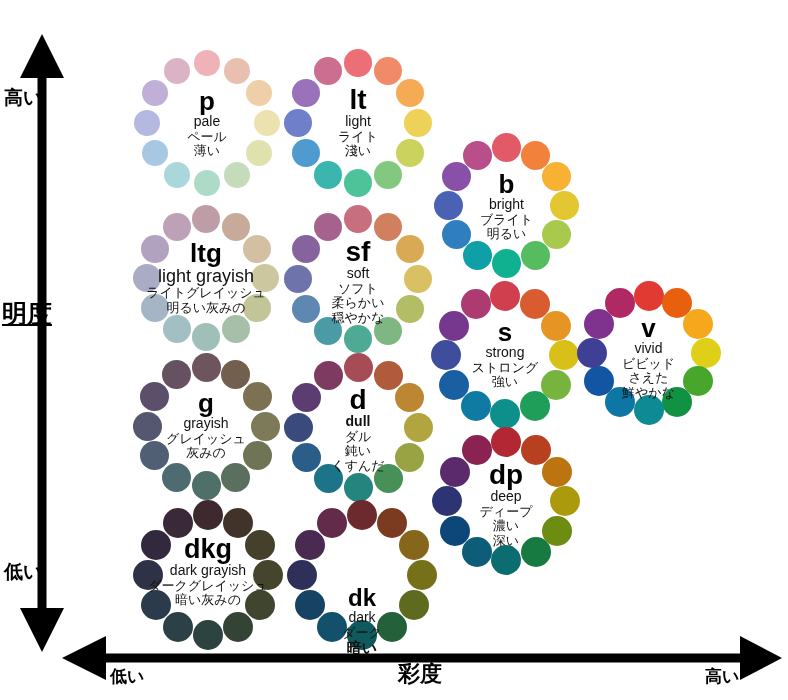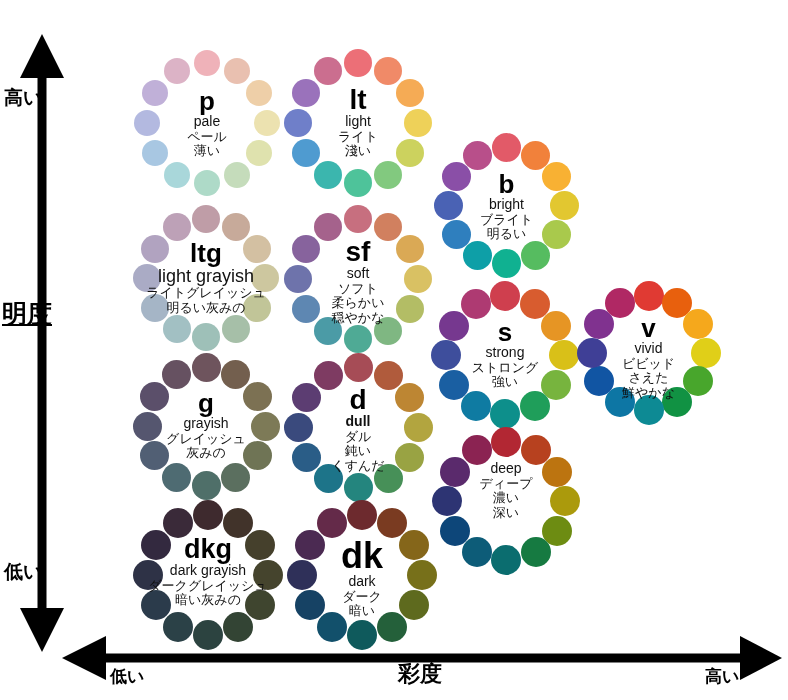--- a/index.html
+++ b/index.html
@@ -296,20 +296,21 @@
           <div class="dot" style="width: 30px; height: 30px; background: rgb(109, 140, 18); left: 110.095px; top: 88.5px;"></div>
           <div class="dot" style="width: 30px; height: 30px; background: rgb(22, 122, 65); left: 88.5px; top: 110.095px;"></div>
           <div class="dot" style="width: 30px; height: 30px; background: rgb(11, 109, 111); left: 59px; top: 118px;"></div>
           <div class="dot" style="width: 30px; height: 30px; background: rgb(13, 92, 120); left: 29.5px; top: 110.095px;"></div>
           <div class="dot" style="width: 30px; height: 30px; background: rgb(13, 70, 121); left: 7.9045px; top: 88.5px;"></div>
           <div class="dot" style="width: 30px; height: 30px; background: rgb(45, 52, 115); left: 0px; top: 59px;"></div>
           <div class="dot" style="width: 30px; height: 30px; background: rgb(90, 42, 108); left: 7.9045px; top: 29.5px;"></div>
           <div class="dot" style="width: 30px; height: 30px; background: rgb(139, 35, 82); left: 29.5px; top: 7.9045px;"></div>
         </div>
         <div class="tone-text" style="top: 34px;">
+          <div class="tone-abbr" style="font-size: 28px;">dp</div>
           <div class="tone-en" style="font-size: 14px;">deep</div>
           <div class="tone-kana" style="font-size: 13px;">ディープ</div>
           <div class="tone-ja" style="font-size: 13px;">濃い</div>
           <div class="tone-ja" style="font-size: 13px;">深い</div>
         </div>
       </div>
       <div class="tone-group" style="left: 133px; top: 500px; width: 150px; height: 150px;">
         <div class="tone-ring" style="width: 150px; height: 150px;">
           <div class="dot" style="width: 30px; height: 30px; background: rgb(62, 42, 46); left: 60px; top: 0px;"></div>
           <div class="dot" style="width: 30px; height: 30px; background: rgb(65, 51, 42); left: 90px; top: 8.03848px;"></div>
@@ -340,21 +341,21 @@
           <div class="dot" style="width: 30px; height: 30px; background: rgb(94, 106, 30); left: 111.962px; top: 90px;"></div>
           <div class="dot" style="width: 30px; height: 30px; background: rgb(36, 96, 58); left: 90px; top: 111.962px;"></div>
           <div class="dot" style="width: 30px; height: 30px; background: rgb(15, 90, 92); left: 60px; top: 120px;"></div>
           <div class="dot" style="width: 30px; height: 30px; background: rgb(18, 80, 107); left: 30px; top: 111.962px;"></div>
           <div class="dot" style="width: 30px; height: 30px; background: rgb(22, 66, 100); left: 8.03848px; top: 90px;"></div>
           <div class="dot" style="width: 30px; height: 30px; background: rgb(47, 48, 89); left: 0px; top: 60px;"></div>
           <div class="dot" style="width: 30px; height: 30px; background: rgb(75, 42, 82); left: 8.03848px; top: 30px;"></div>
           <div class="dot" style="width: 30px; height: 30px; background: rgb(100, 42, 73); left: 30px; top: 8.03848px;"></div>
         </div>
         <div class="tone-text" style="top: 38px;">
-          <div class="tone-abbr" style="font-size: 36px;">dk</div>
+          <div class="tone-abbr" style="font-size: 24px; margin-top: 48px;">dk</div>
           <div class="tone-en" style="font-size: 14px; text-align: center;">dark</div>
           <div class="tone-kana" style="font-size: 13px;">ダーク</div>
-          <div class="tone-ja" style="font-size: 13px;">暗い</div>
+          <div class="tone-ja" style="font-size: 15px; font-weight: bold;">暗い</div>
         </div>
       </div>
     </div>
 
 </div>
 
 </body></html>

